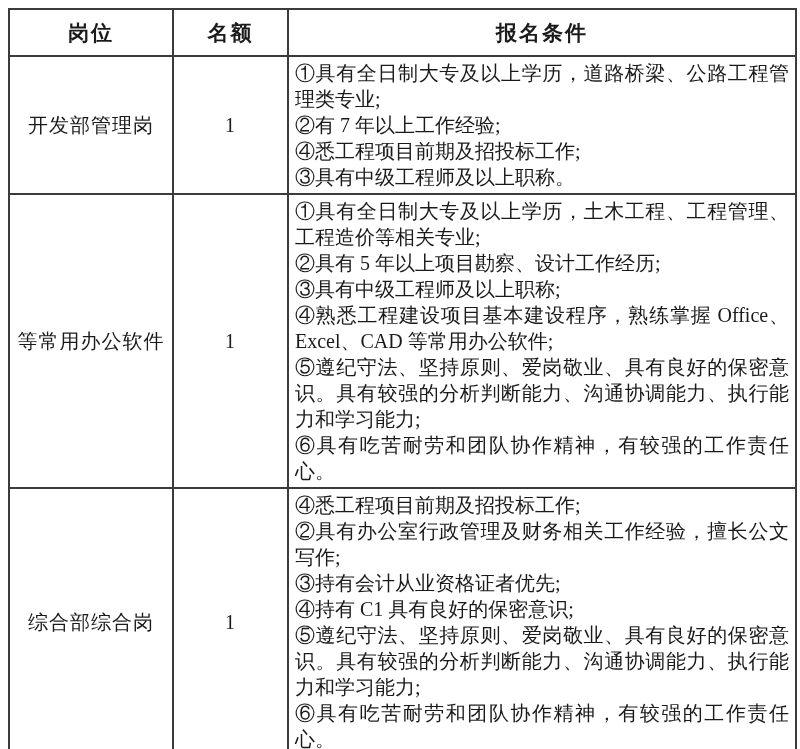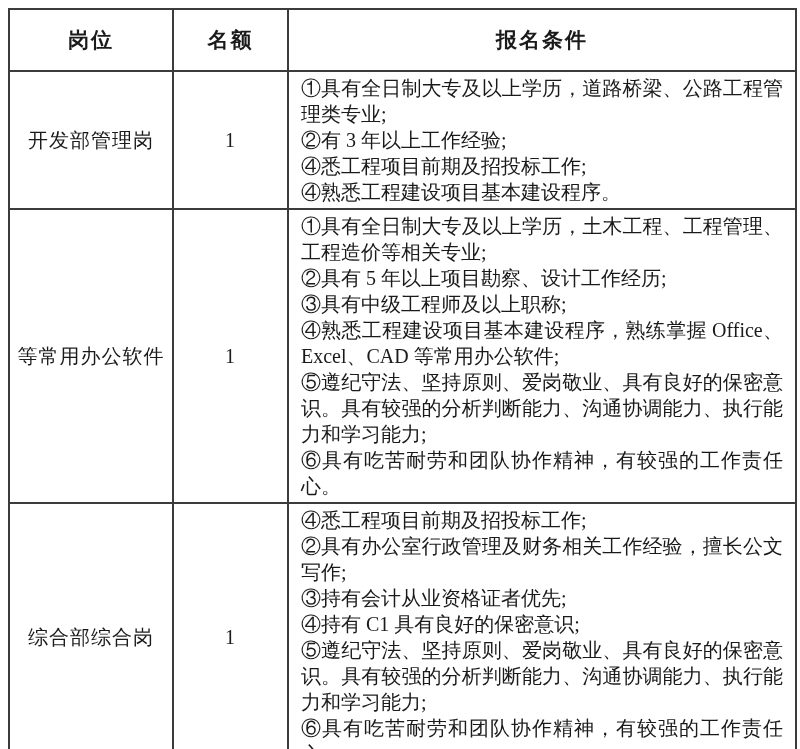--- a/index.html
+++ b/index.html
@@ -30,36 +30,36 @@
     border: 2px solid #3b3b3b;
     box-sizing: border-box;
     overflow: hidden;
   }
   th {
     height: 47px;
     font-size: 21px;
     font-weight: bold;
     text-align: center;
     vertical-align: middle;
-    padding: 16px;
+    padding: 8px;
     letter-spacing: 2px;
   }
   td.cell-position,
   td.cell-quota {
     text-align: center;
     vertical-align: middle;
     font-size: 20px;
     padding: 4px;
     letter-spacing: 1px;
   }
   td.cell-requirements {
     vertical-align: middle;
     font-size: 20px;
     line-height: 26px;
-    padding: 3px 12px;
+    padding: 3px 6px;
     text-align: justify;
   }
   tr.row-1 td { height: 135px; }
   tr.row-2 td { height: 287px; }
   tr.row-3 td { height: 266px; }
   .req-item { margin: 0; }
 </style>
 </head>
 <body>
 
@@ -76,23 +76,23 @@
         <th>名额</th>
         <th>报名条件</th>
       </tr>
     </thead>
     <tbody>
       <tr class="row-1">
         <td class="cell-position">开发部管理岗</td>
         <td class="cell-quota">1</td>
         <td class="cell-requirements">
           <div class="req-item">①具有全日制大专及以上学历，道路桥梁、公路工程管理类专业;</div>
-          <div class="req-item">②有 3 年以上工作经验;</div>
+          <div class="req-item">②有 7 年以上工作经验;</div>
           <div class="req-item">④悉工程项目前期及招投标工作;</div>
-          <div class="req-item">④熟悉工程建设项目基本建设程序。</div>
+          <div class="req-item">③具有中级工程师及以上职称。</div>
         </td>
       </tr>
       <tr class="row-2">
         <td class="cell-position">等常用办公软件</td>
         <td class="cell-quota">1</td>
         <td class="cell-requirements">
           <div class="req-item">①具有全日制大专及以上学历，土木工程、工程管理、工程造价等相关专业;</div>
           <div class="req-item">②具有 5 年以上项目勘察、设计工作经历;</div>
           <div class="req-item">③具有中级工程师及以上职称;</div>
           <div class="req-item">④熟悉工程建设项目基本建设程序，熟练掌握 Office、Excel、CAD 等常用办公软件;</div>

